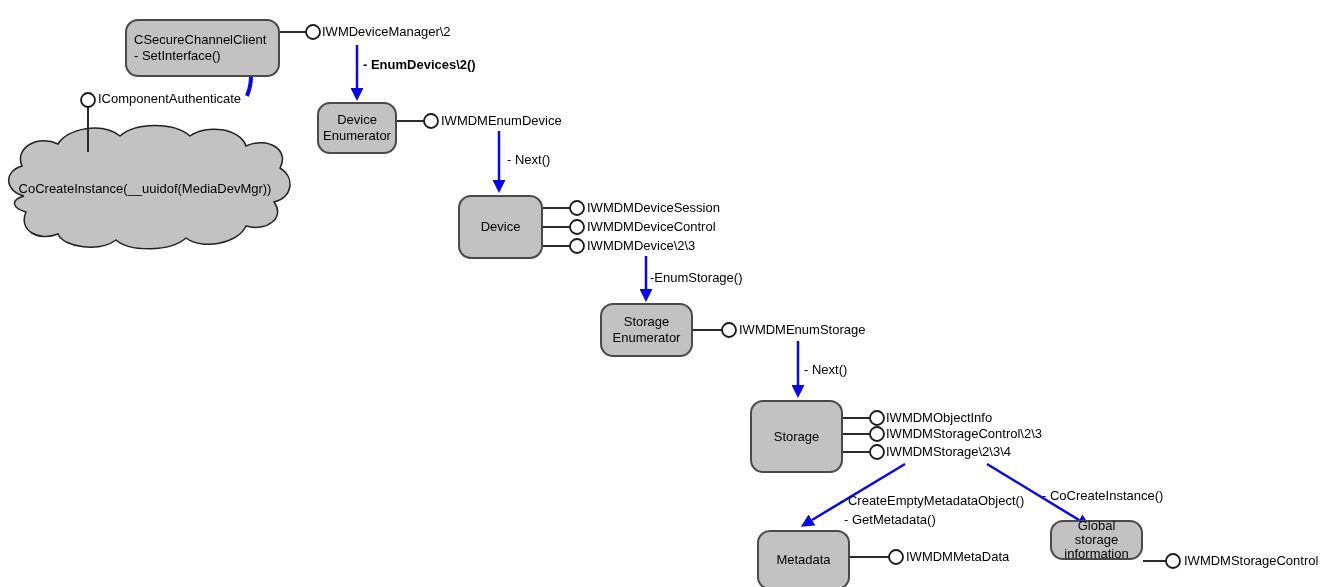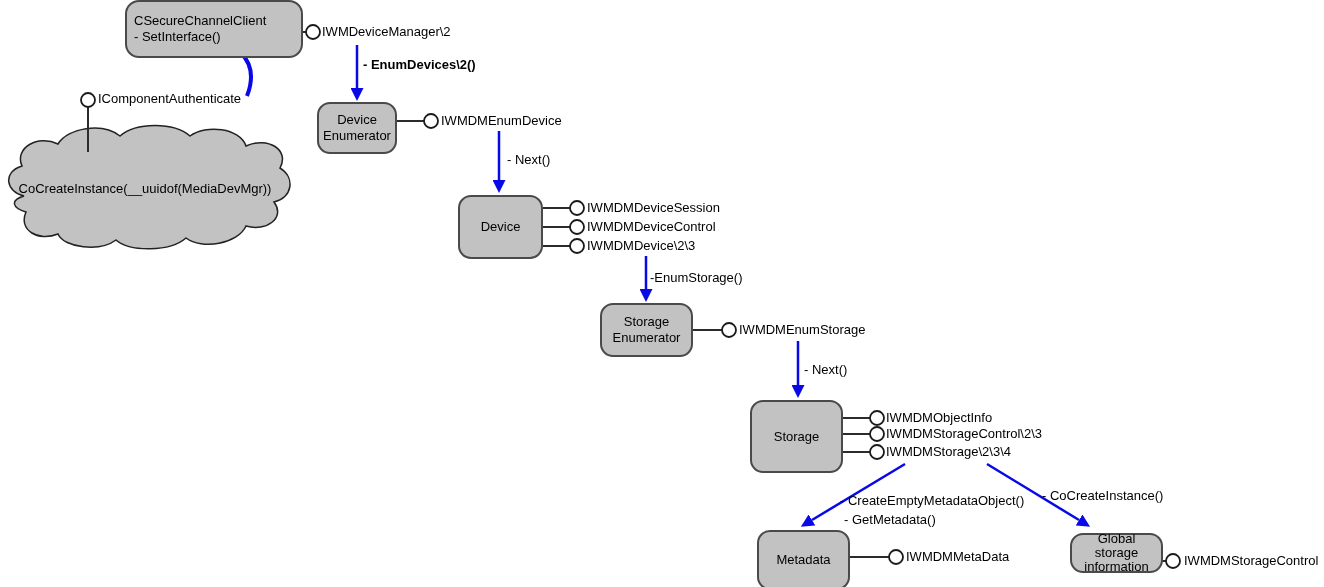--- a/index.html
+++ b/index.html
@@ -81,21 +81,21 @@
     <path class="barrow" d="M499,131 L499,180" marker-end="url(#ah)"></path>
     <path class="barrow" d="M646,256 L646,289" marker-end="url(#ah)"></path>
     <path class="barrow" d="M798,341 L798,385" marker-end="url(#ah)"></path>
     <path class="barrow" d="M905,464 L812,520" marker-end="url(#ah)"></path>
     <path class="barrow" d="M987,464 L1079,520" marker-end="url(#ah)"></path>
     <path class="barrow-thick" d="M247,96 C254,78 252,64 241,53" marker-end="url(#ahBig)"></path>
   </svg>
 
   <div class="cloud-label">CoCreateInstance(__uuidof(MediaDevMgr))</div>
 
-  <div class="node left-align" style="left:125px;top:0;width:178px;height:58px;border-radius:14px;">
+  <div class="node left-align" style="left:125px;top:19px;width:155px;height:58px;">
     <span>CSecureChannelClient</span>
     <span>- SetInterface()</span>
   </div>
 
   <div class="node" style="left:317px;top:102px;width:80px;height:52px;">
     <span>Device</span>
     <span>Enumerator</span>
   </div>
 
   <div class="node" style="left:458px;top:195px;width:85px;height:64px;">
@@ -108,21 +108,21 @@
   </div>
 
   <div class="node" style="left:750px;top:400px;width:93px;height:73px;">
     <span>Storage</span>
   </div>
 
   <div class="node" style="left:757px;top:530px;width:93px;height:60px;">
     <span>Metadata</span>
   </div>
 
-  <div class="node" style="left:1050px;top:533px;width:93px;height:40px;line-height:14px;margin-left:20px;">
+  <div class="node" style="left:1050px;top:520px;width:93px;height:40px;line-height:14px;">
     <span>Global</span>
     <span>storage</span>
     <span>information</span>
   </div>
 
   <div class="label" style="left:98px;top:91px;">IComponentAuthenticate</div>
   <div class="label" style="left:322px;top:24px;">IWMDeviceManager\2</div>
   <div class="label" style="left:441px;top:113px;">IWMDMEnumDevice</div>
   <div class="label" style="left:587px;top:200px;">IWMDMDeviceSession</div>
   <div class="label" style="left:587px;top:219px;">IWMDMDeviceControl</div>

